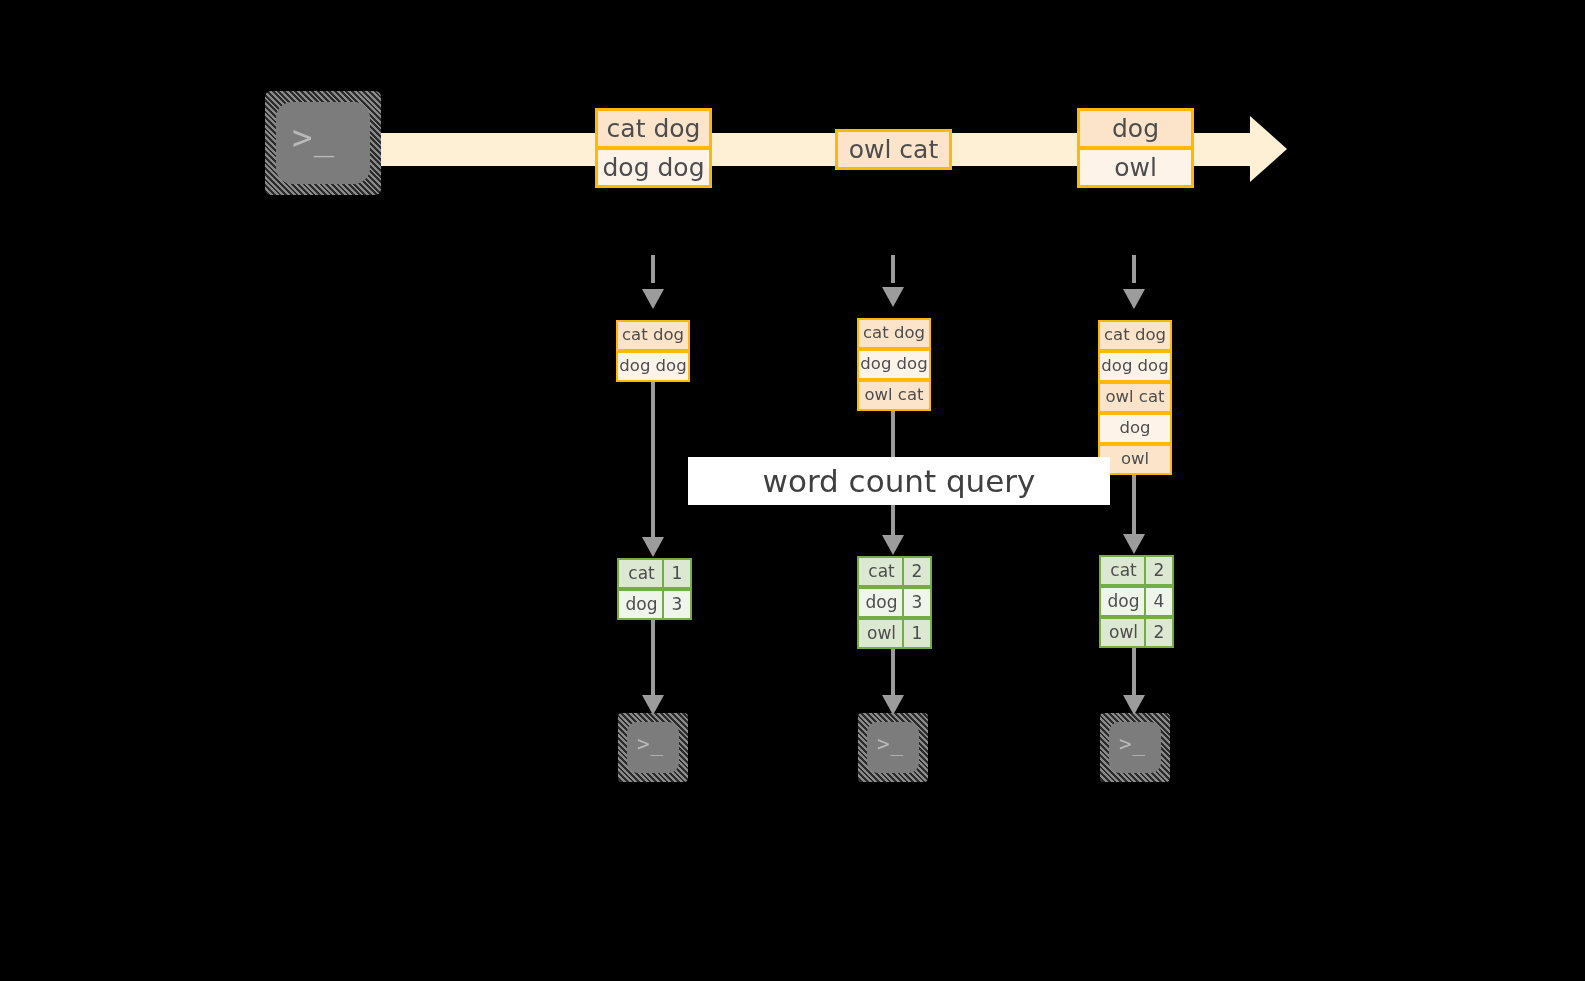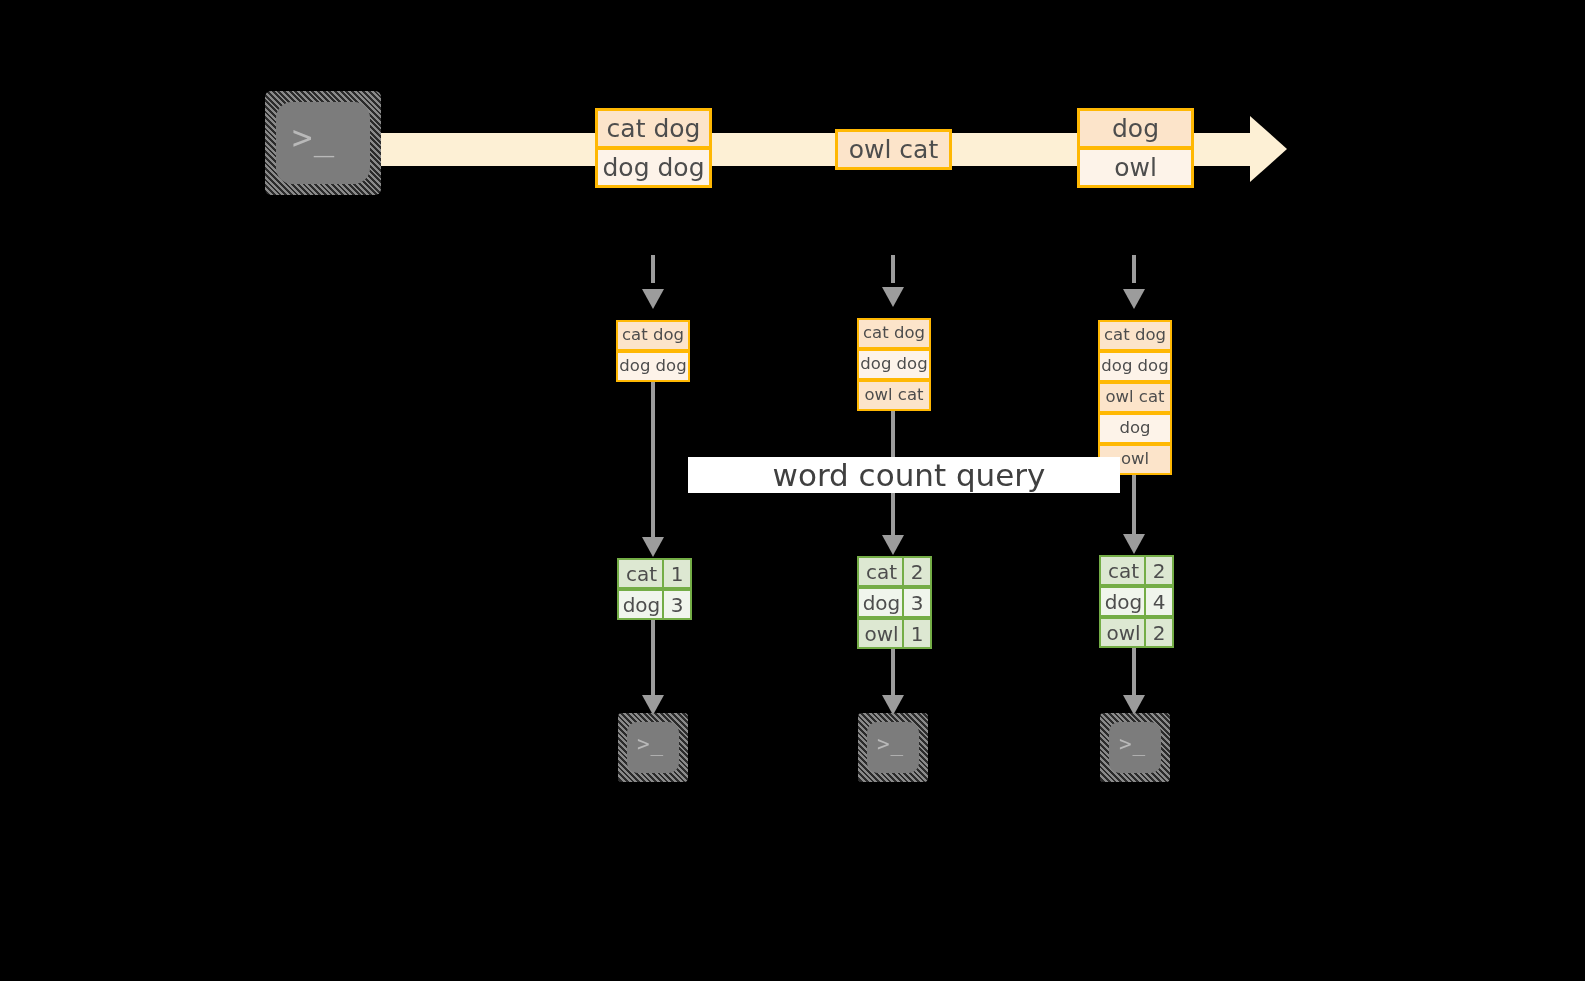--- a/index.html
+++ b/index.html
@@ -81,21 +81,21 @@
 
   
   .cell {
     position: absolute;
     box-sizing: border-box;
     border: 2px solid #74ad46;
     display: flex;
     align-items: center;
     justify-content: center;
     color: #4d4d4d;
-    font-size: 20px;
+    font-size: 17px;
     line-height: 1;
     white-space: nowrap;
   }
   .cell.fill-a { background: #dde8d2; }
   .cell.fill-b { background: #f0f5ec; }
 
   
   .vline {
     position: absolute;
     width: 4px;
@@ -211,15 +211,15 @@
   <div class="cell fill-a" style="left:1099px; top:617px; width:49px; height:31px;">owl</div>
   <div class="cell fill-a" style="left:1144px; top:617px; width:30px; height:31px;">2</div>
   <div class="vline" style="left:1132px; top:648px; height:47px;"></div>
   <div class="vhead" style="left:1123px; top:695px;"></div>
   <div class="terminal small" style="left:1100px; top:713px; width:70px; height:69px;">
     <div class="inner">
       <div class="prompt">&gt;_</div>
     </div>
   </div>
 
-  <div class="query-label" style="left:688px; top:457px; width:422px; height:36px;padding-left:10px;">word count query</div>
+  <div class="query-label" style="left:688px; top:457px; width:422px; height:48px;">word count query</div>
 
 </div>
 
 </body></html>

